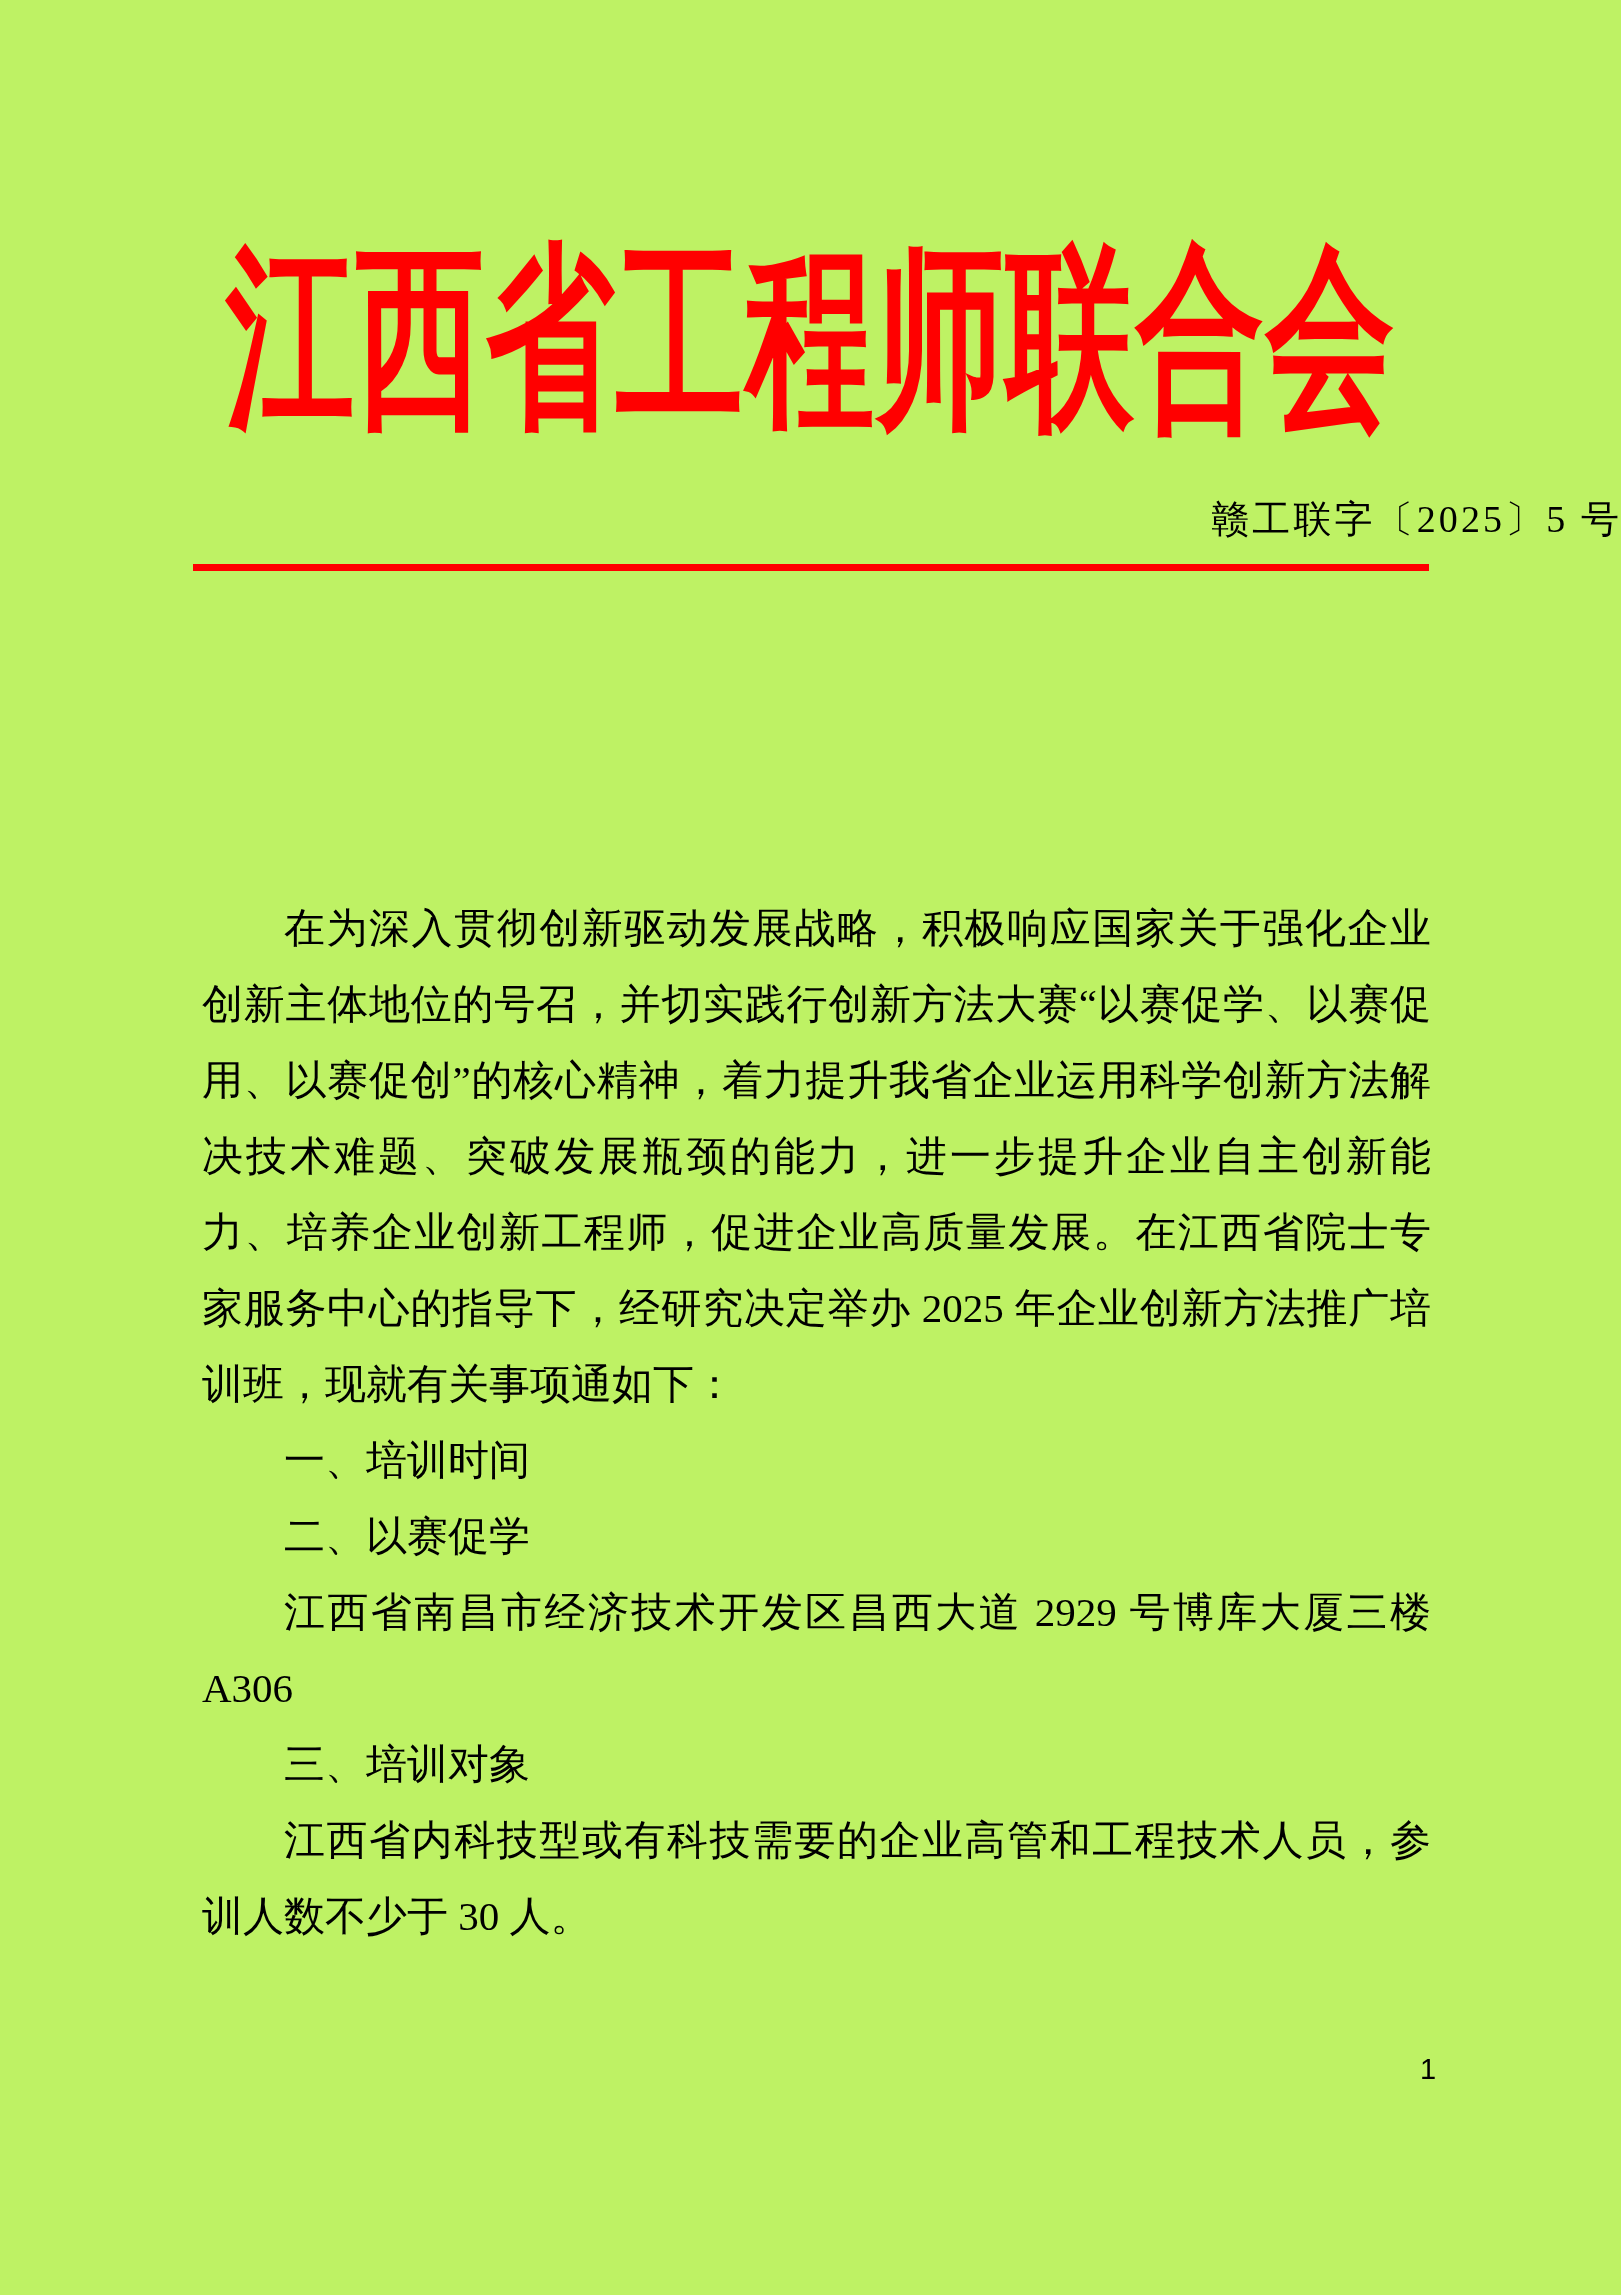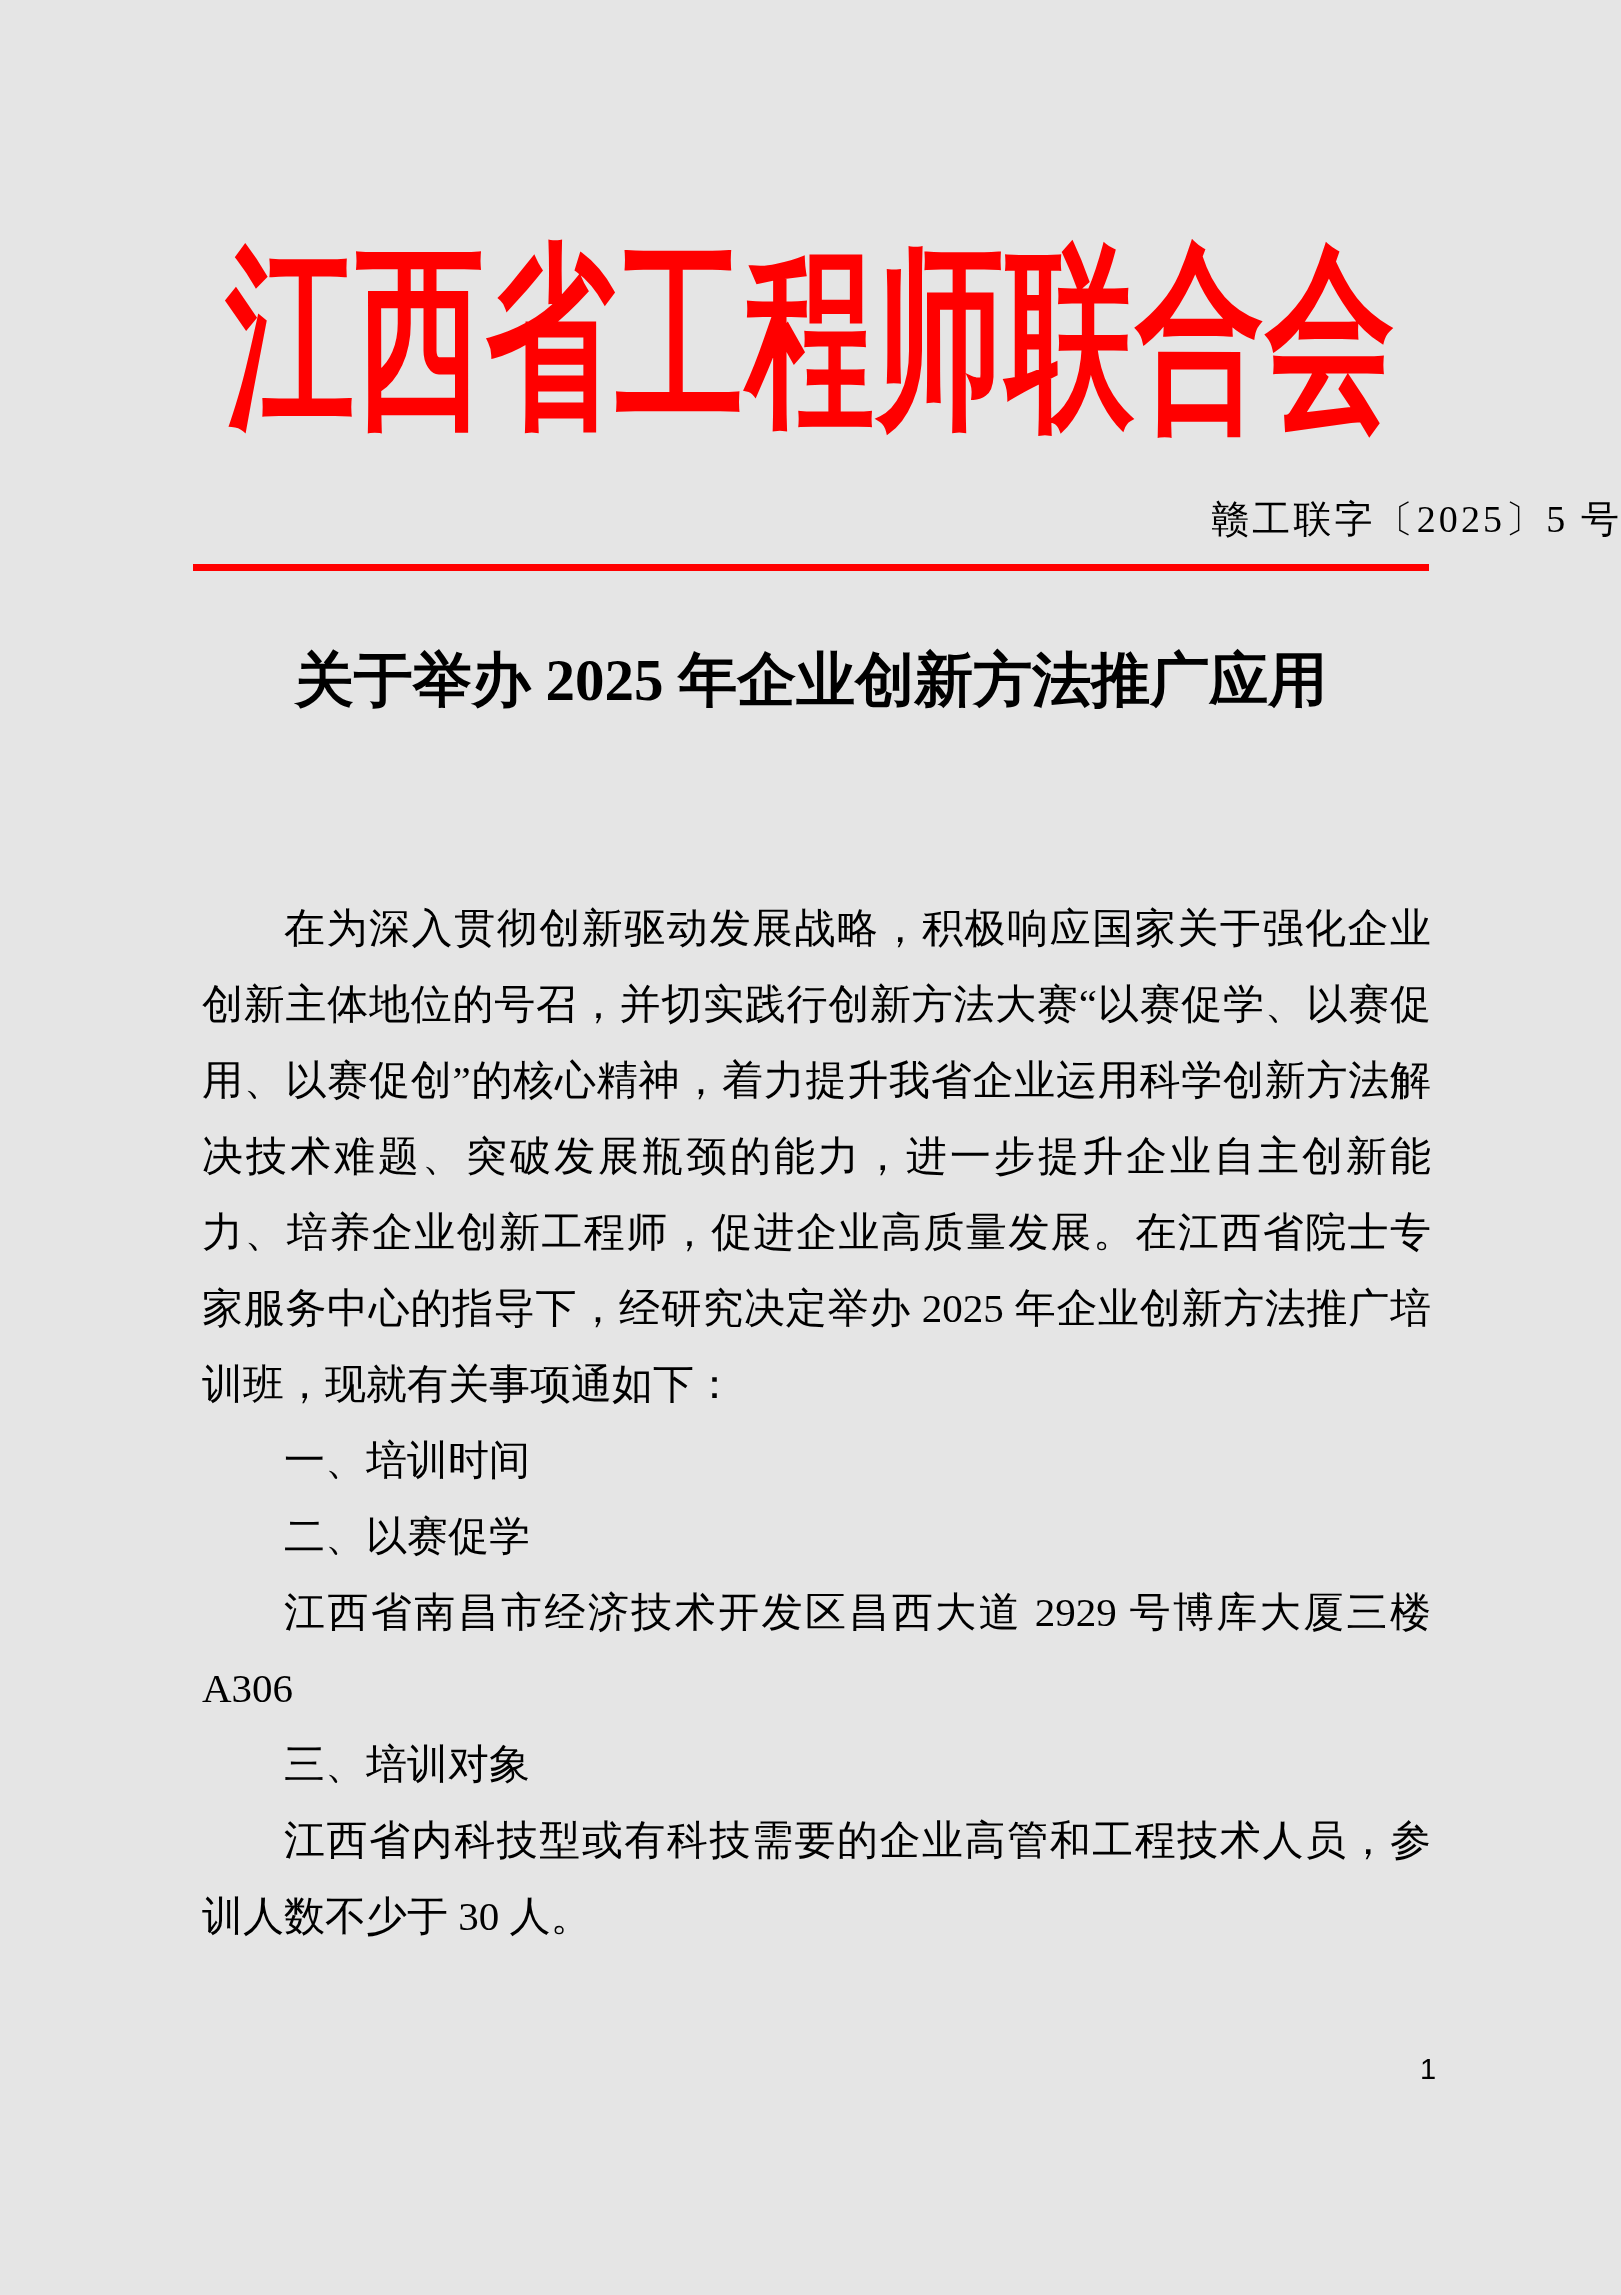--- a/index.html
+++ b/index.html
@@ -4,21 +4,21 @@
 <style>
   html, body {
     margin: 0;
     padding: 0;
     background: #ffffff;
   }
   .page {
     position: relative;
     width: 1622px;
     height: 2295px;
-    background: #e5e5e5;
+    background: #bef264;
     overflow: hidden;
     font-family: "Liberation Serif", "DejaVu Serif", serif;
     color: #000000;
   }
 
   
   .org-header {
     position: absolute;
     top: 240px;
     left: 0;
@@ -110,21 +110,20 @@
 
 <div class="page">
 
   <div class="org-header" style="color: rgb(255, 0, 0);">江西省工程师联合会</div>
 
   <div class="doc-number">赣工联字〔2025〕5 号</div>
 
   <div class="red-rule" style="background-color: rgb(255, 0, 0);"></div>
 
   <div class="doc-title">
-    <div>关于举办 2025 年企业创新方法推广应用</div>
   </div>
 
   <div class="body-block">
     <p>在为深入贯彻创新驱动发展战略，积极响应国家关于强化企业创新主体地位的号召，并切实践行创新方法大赛“以赛促学、以赛促用、以赛促创”的核心精神，着力提升我省企业运用科学创新方法解决技术难题、突破发展瓶颈的能力，进一步提升企业自主创新能力、培养企业创新工程师，促进企业高质量发展。在江西省院士专家服务中心的指导下，经研究决定举办 2025 年企业创新方法推广培训班，现就有关事项通如下：</p>
 
     <p class="section-heading">一、培训时间</p>
 
     <p class="section-heading">二、以赛促学</p>
     <p>江西省南昌市经济技术开发区昌西大道 2929 号博库大厦三楼 A306</p>
 

